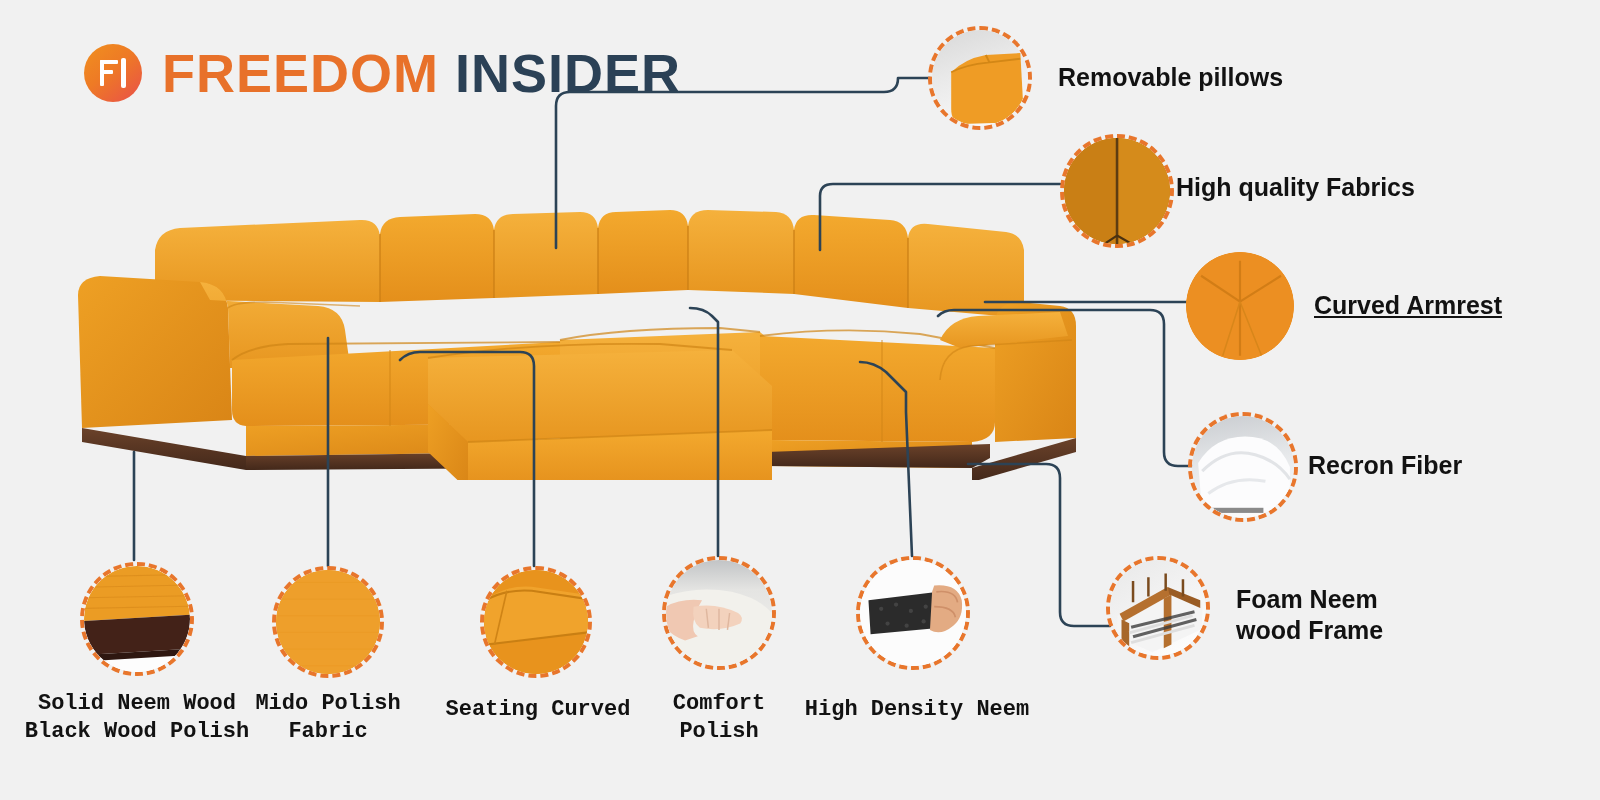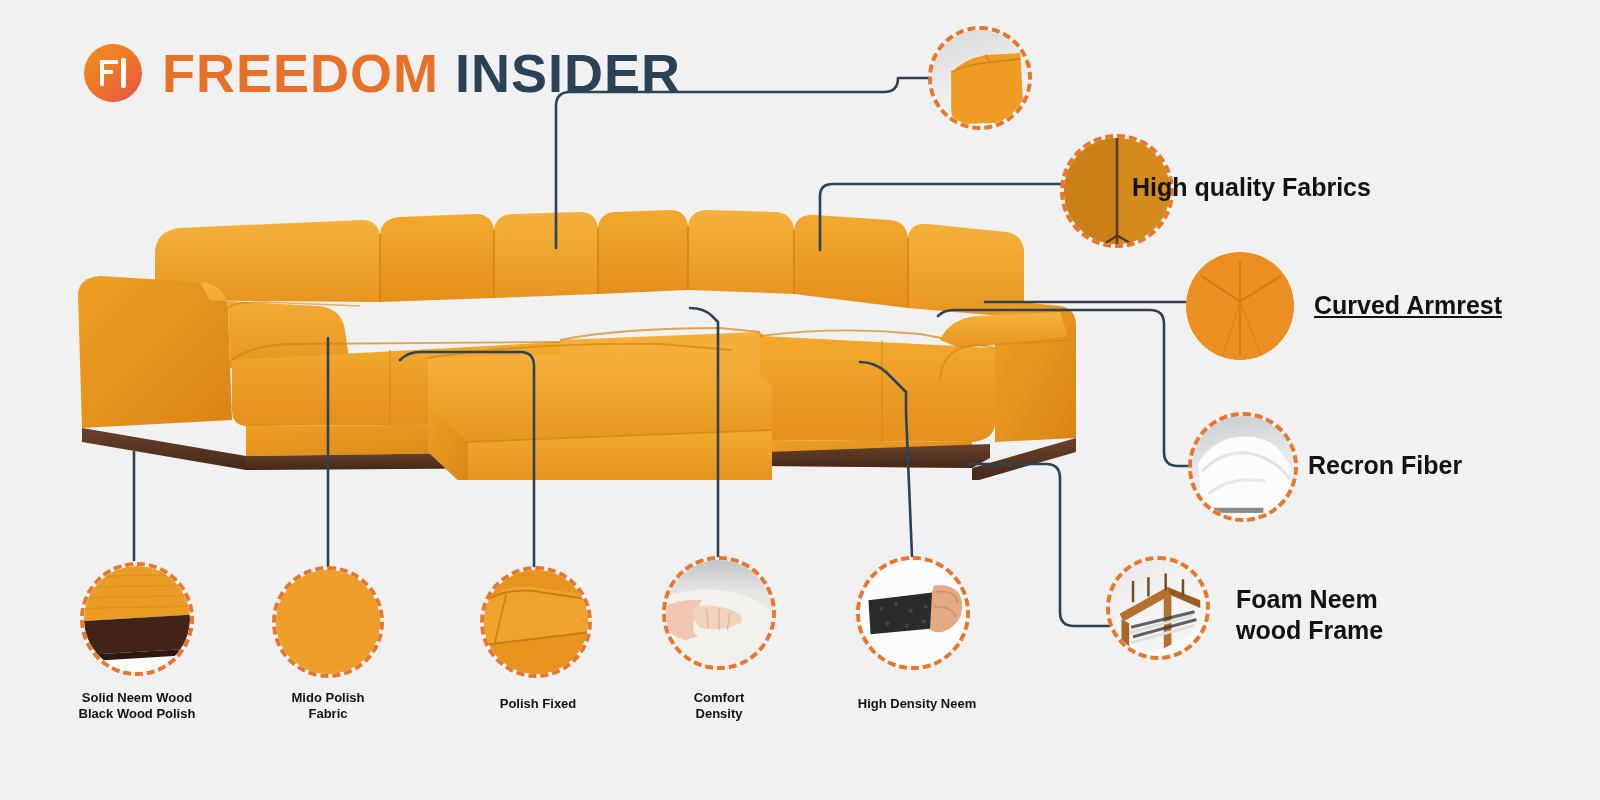--- a/index.html
+++ b/index.html
@@ -50,21 +50,21 @@
   .bubble .inner { position:absolute; inset:0; border-radius:50%; overflow:hidden; }
   .bubble.dashed { border:4px dashed #e8762c; }
   .bubble.solid  { border:0; }
 
   
   .label {
     position:absolute; color:#121212; font-weight:700; line-height:1.25;
     white-space:pre-line;
   }
   .label.big   { font-size:25px; }
-  .label.small { font-size:13px; }
+  .label.small { font-size:22px;font-family:Liberation Mono, monospace; }
   .label.ctr   { text-align:center; transform:translateX(-50%); }
 </style>
 </head>
 <body>
 
 <div id="stage">
 
   <div id="header">
     <div id="logo-mark">
       <span class="fi-stem"></span>
@@ -318,28 +318,29 @@
             <circle cx="44" cy="62" r="2"></circle>
           <circle cx="60" cy="58" r="2"></circle>
         </g>
         <path d="M70 24 Q92 22 96 38 Q98 54 88 62 Q76 72 66 66 L68 30 Z" fill="#e3ab83"></path>
         <path d="M72 30 Q90 28 92 40" fill="none" stroke="#cf9069" stroke-width="1.6"></path>
         <path d="M70 44 Q88 44 90 54" fill="none" stroke="#cf9069" stroke-width="1.6"></path>
       </svg>
     </div>
   </div>
 
-  <div class="label big" style="left:1132px;top:172px;">High quality Fabrics</div>
+  <div class="label big" style="left:1058px;top:62px;">Removable pillows</div>
+  <div class="label big" style="left:1176px;top:172px;">High quality Fabrics</div>
   <div class="label big" style="left:1314px;top:290px;text-decoration:underline;">Curved Armrest</div>
   <div class="label big" style="left:1308px;top:450px;">Recron Fiber</div>
   <div class="label big" style="left:1236px;top:584px;">Foam Neem
 wood Frame</div>
 
   <div class="label small ctr" style="left:137px;top:690px;">Solid Neem Wood
 Black Wood Polish</div>
   <div class="label small ctr" style="left:328px;top:690px;">Mido Polish
 Fabric</div>
-  <div class="label small ctr" style="left:538px;top:696px;">Polish Fixed</div>
+  <div class="label small ctr" style="left:538px;top:696px;">Seating Curved</div>
   <div class="label small ctr" style="left:719px;top:690px;">Comfort
-Density</div>
+Polish</div>
   <div class="label small ctr" style="left:917px;top:696px;">High Density Neem</div>
 
 </div>
 
 </body></html>

